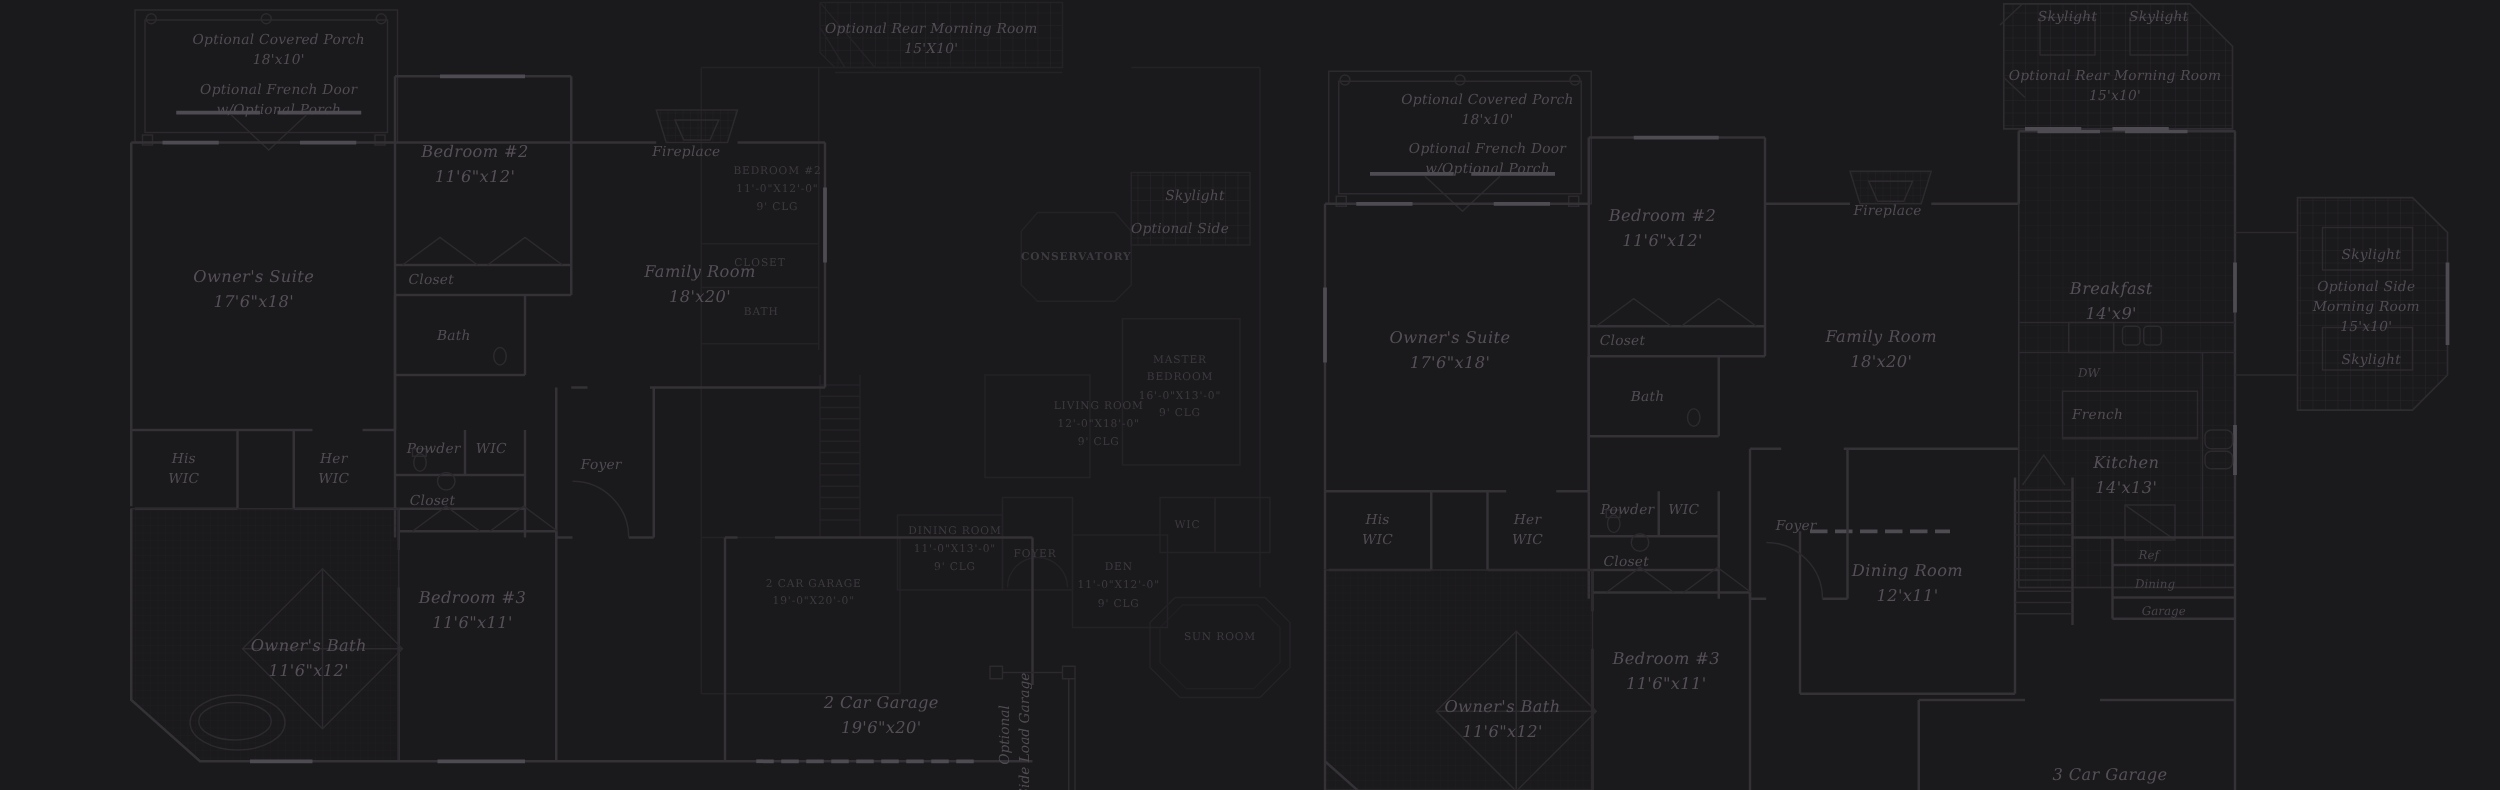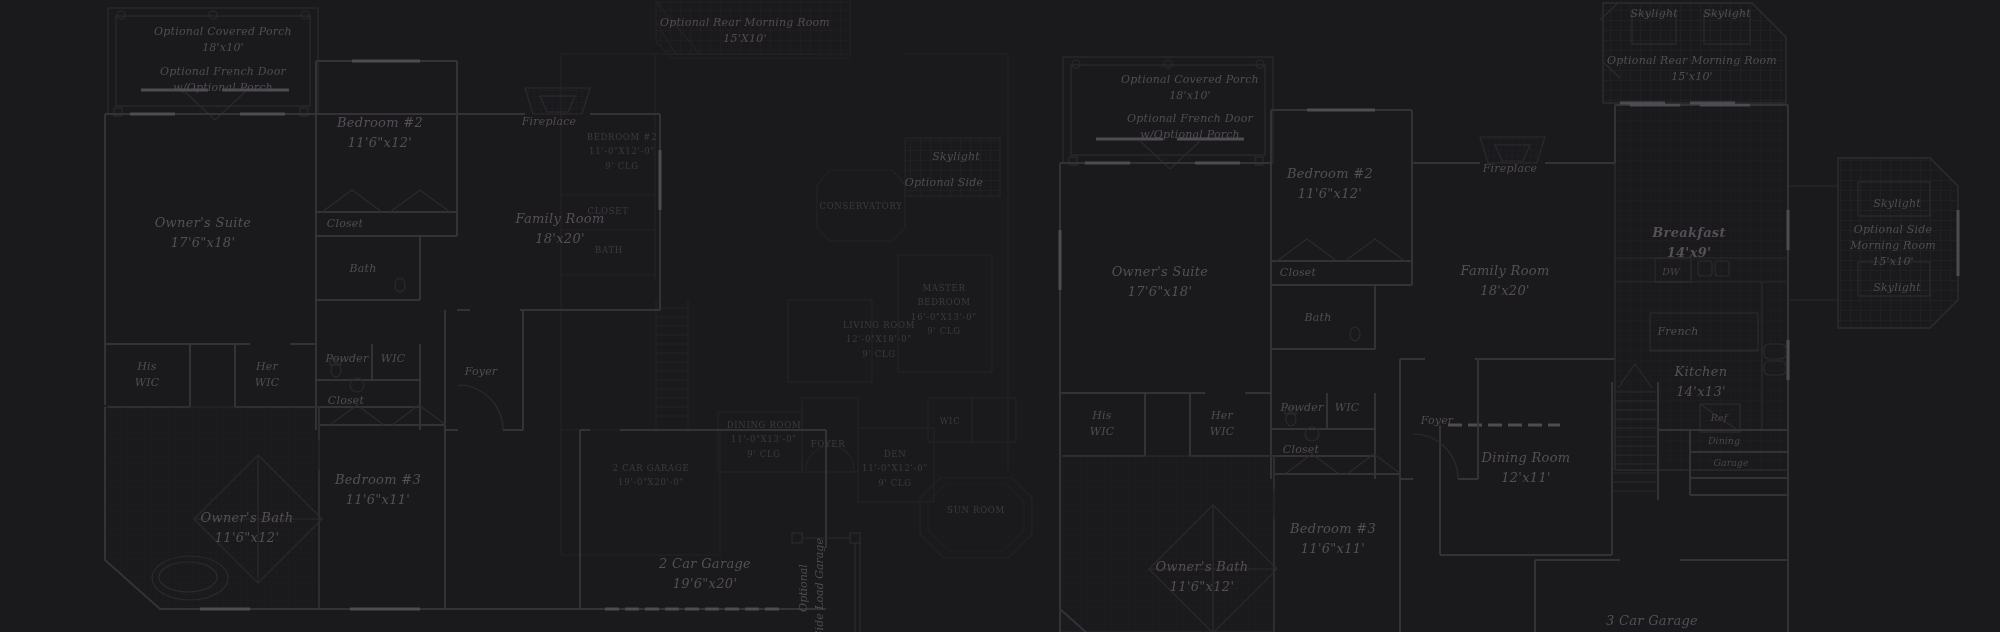--- a/index.html
+++ b/index.html
@@ -5,21 +5,21 @@
   html,body{margin:0;padding:0;}
   body{width:2000px;height:632px;overflow:hidden;background:#1a191b;
        font-family:"DejaVu Serif",serif;}
   .stage{position:relative;width:2000px;height:632px;background:#1a191b;}
   .stage svg{position:absolute;left:0;top:0;}
   .labels{position:absolute;left:0;top:0;width:100%;height:100%;}
   .lbl{position:absolute;transform:translate(-50%,-50%);white-space:pre;
        text-align:center;pointer-events:none;}
   .lbl.room {font:italic 13px/1.5 "DejaVu Serif",serif;color:#564f58;letter-spacing:.3px;}
   .lbl.small{font:italic 11px/1.45 "DejaVu Serif",serif;color:#524c54;letter-spacing:.2px;}
-  .lbl.tiny {font:italic 9.5px/1.4 "DejaVu Serif",serif;color:#4a454c;}
+  .lbl.tiny {font:italic 9.5px/1.4 "DejaVu Serif",serif;color:#4a454c;margin-top:27px;}
   .lbl.caps {font:8.5px/1.7 "DejaVu Serif",serif;color:#3e3a41;
              text-transform:uppercase;letter-spacing:.7px;}
   .lbl.vert {font:italic 11px/1.45 "DejaVu Serif",serif;color:#514c53;
              transform:translate(-50%,-50%) rotate(-90deg);}
   
   .w  {stroke:#343236;stroke-width:2;fill:none;}
   .t  {stroke:#2c2a2e;stroke-width:1.2;fill:none;}
   .f  {stroke:#262429;stroke-width:1.2;fill:none;}
   .b  {stroke:#4e4c52;stroke-width:3;fill:none;}
   .bd {stroke:#4e4c52;stroke-width:3;fill:none;stroke-dasharray:14 6;}
@@ -245,21 +245,21 @@
 19'6"x20'</div>
       <div class="lbl vert" style="left: 812px; top: 588px;">Optional
 Side Load Garage</div>
       <div class="lbl small" style="left: 956px; top: 157px;">Skylight</div>
       <div class="lbl small" style="left: 944px; top: 183px;">Optional Side</div>
       <div class="lbl small" style="left: 745px; top: 31px;">Optional Rear Morning Room
 15'X10'</div>
       <div class="lbl caps" style="left: 622px; top: 152px;">Bedroom #2
 11'-0"x12'-0"
 9' Clg</div>
-      <div class="lbl caps" style="left: 861px; top: 206px;">Conservatory</div>
+      <div class="lbl caps" style="left: 861px; top: 206px; font-weight: bold;">Conservatory</div>
       <div class="lbl caps" style="left: 608px; top: 211px;">Closet</div>
       <div class="lbl caps" style="left: 609px; top: 250px;">Bath</div>
       <div class="lbl caps" style="left: 944px; top: 310px;">Master
 Bedroom
 16'-0"x13'-0"
 9' Clg</div>
       <div class="lbl caps" style="left: 835px; top: 340px; margin-left: 44px;">Living Room
 12'-0"x18'-0"
 9' Clg</div>
       <div class="lbl caps" style="left: 764px; top: 440px;">Dining Room
@@ -279,21 +279,21 @@
 w/Optional Porch</div>
       <div class="lbl room" style="left: 1330px; top: 183px;">Bedroom #2
 11'6"x12'</div>
       <div class="lbl small" style="left: 1298px; top: 273px;">Closet</div>
       <div class="lbl room" style="left: 1160px; top: 281px;">Owner's Suite
 17'6"x18'</div>
       <div class="lbl small" style="left: 1318px; top: 318px;">Bath</div>
       <div class="lbl room" style="left: 1505px; top: 280px;">Family Room
 18'x20'</div>
       <div class="lbl small" style="left: 1510px; top: 169px;">Fireplace</div>
-      <div class="lbl room" style="left: 1689px; top: 242px; font-weight: bold;">Breakfast
+      <div class="lbl room" style="left: 1689px; top: 242px;">Breakfast
 14'x9'</div>
       <div class="lbl tiny" style="left: 1671px; top: 272px;">DW</div>
       <div class="lbl small" style="left: 1678px; top: 332px;">French</div>
       <div class="lbl room" style="left: 1701px; top: 381px;">Kitchen
 14'x13'</div>
       <div class="lbl tiny" style="left: 1719px; top: 418px; font-style: italic;">Ref</div>
       <div class="lbl tiny" style="left: 1724px; top: 441px;">Dining</div>
       <div class="lbl tiny" style="left: 1731px; top: 463px;">Garage</div>
       <div class="lbl room" style="left: 1526px; top: 467px;">Dining Room
 12'x11'</div>
@@ -302,21 +302,21 @@
 WIC</div>
       <div class="lbl small" style="left: 1222px; top: 424px;">Her
 WIC</div>
       <div class="lbl small" style="left: 1302px; top: 408px;">Powder</div>
       <div class="lbl small" style="left: 1347px; top: 408px;">WIC</div>
       <div class="lbl small" style="left: 1301px; top: 450px;">Closet</div>
       <div class="lbl room" style="left: 1333px; top: 538px;">Bedroom #3
 11'6"x11'</div>
       <div class="lbl room" style="left: 1202px; top: 576px;">Owner's Bath
 11'6"x12'</div>
-      <div class="lbl room" style="left: 1652px; top: 621px; text-align: center;">3 Car Garage</div>
+      <div class="lbl room" style="left: 1688px; top: 621px; text-align: center;">3 Car Garage</div>
       <div class="lbl small" style="left: 1654px; top: 14px;">Skylight</div>
       <div class="lbl small" style="left: 1727px; top: 14px;">Skylight</div>
       <div class="lbl small" style="left: 1692px; top: 69px;">Optional Rear Morning Room
 15'x10'</div>
       <div class="lbl small" style="left: 1897px; top: 204px;">Skylight</div>
       <div class="lbl small" style="left: 1893px; top: 246px;">Optional Side
 Morning Room
 15'x10'</div>
       <div class="lbl small" style="left: 1897px; top: 288px;">Skylight</div>
     </div>

